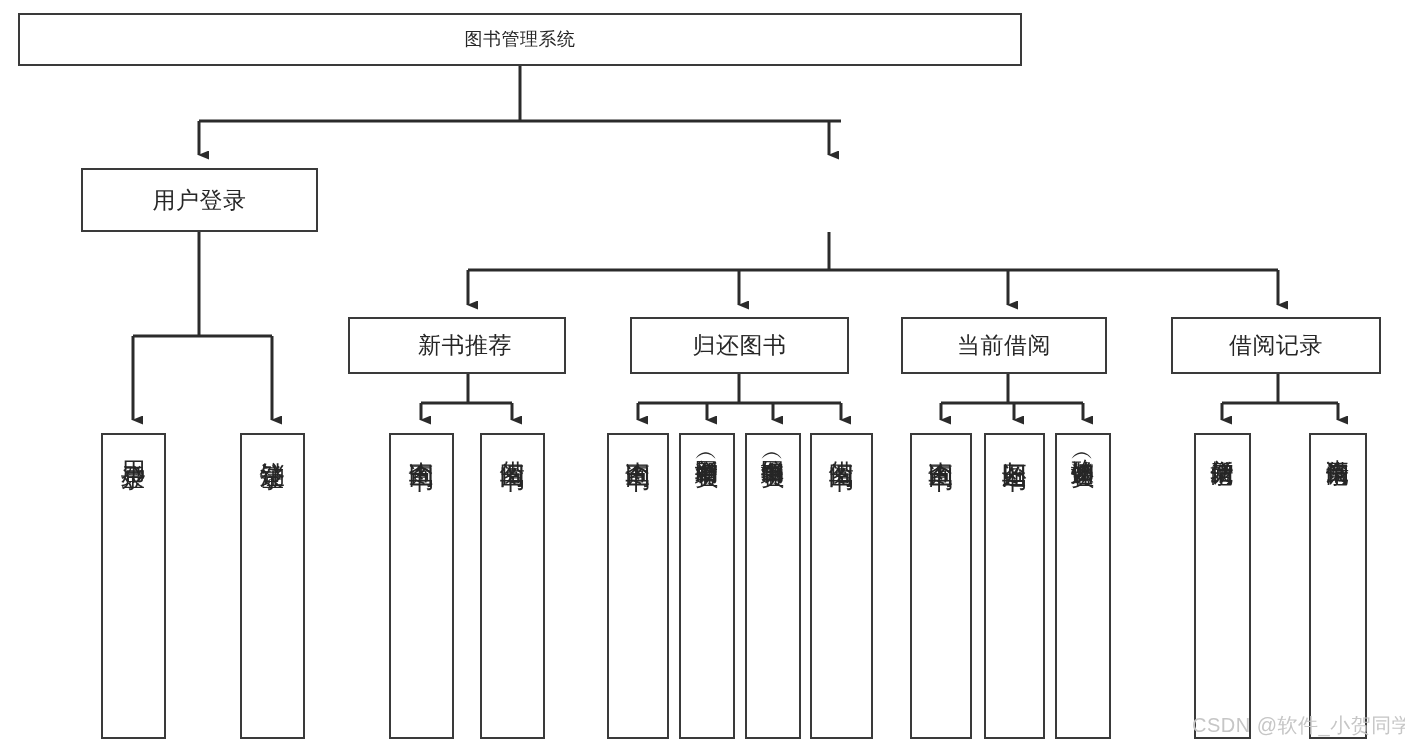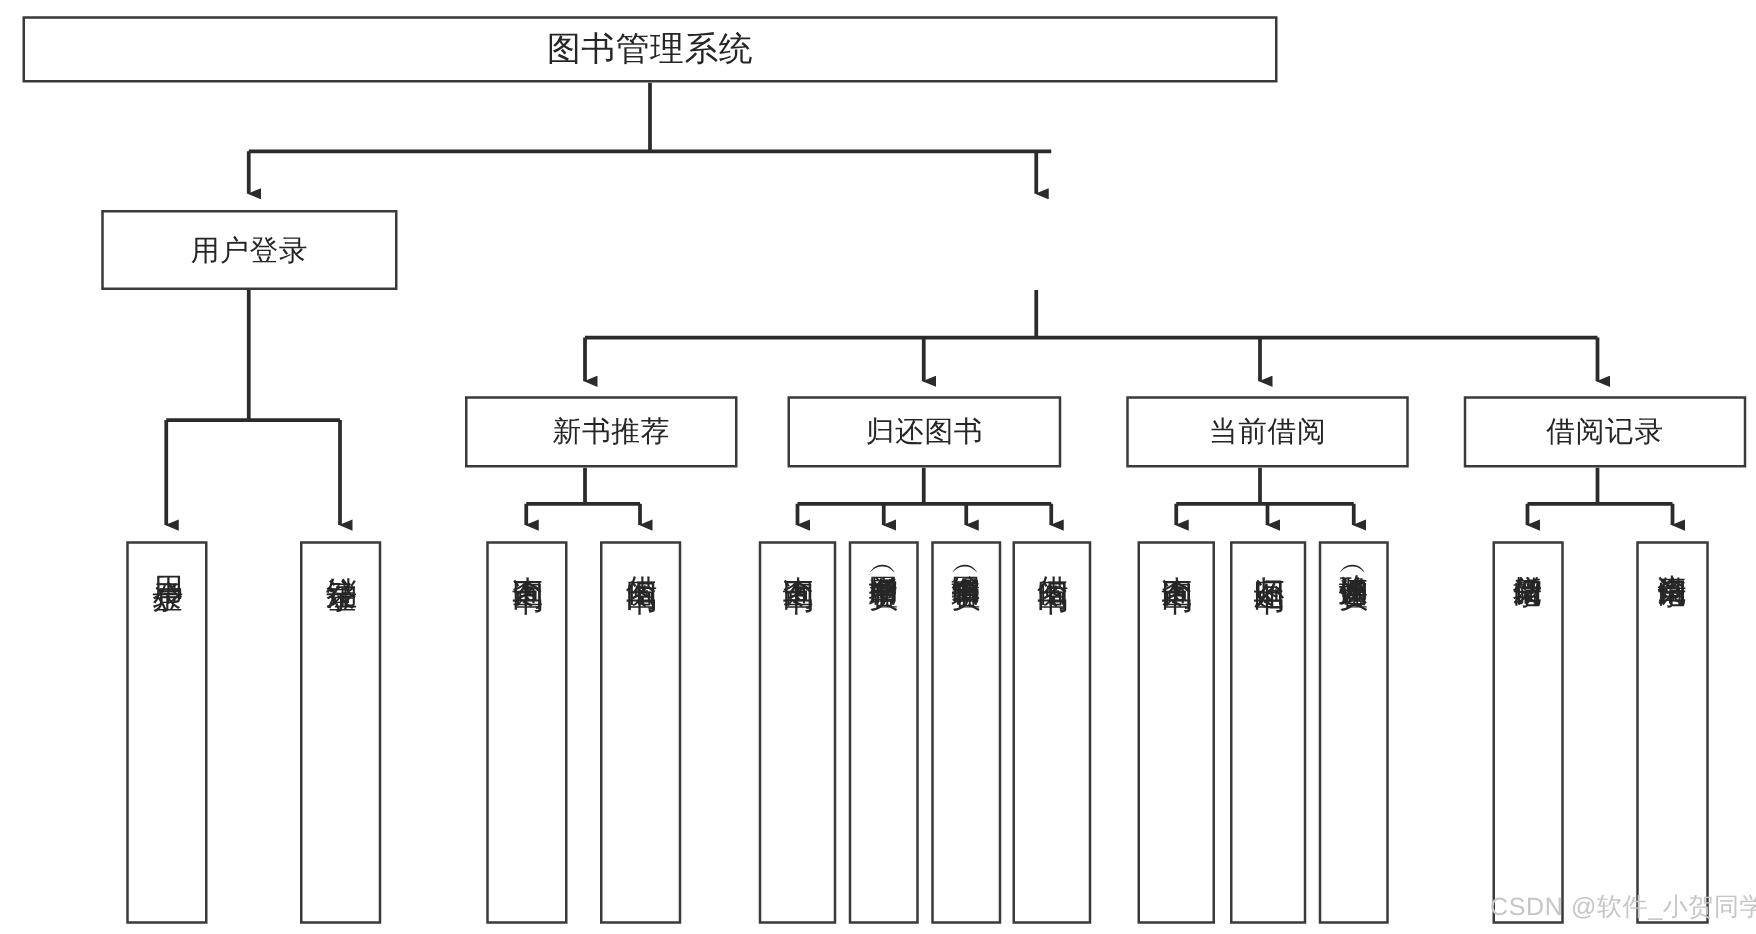--- a/index.html
+++ b/index.html
@@ -38,21 +38,21 @@
     color: #262626;
     letter-spacing: 0.5px;
     white-space: pre;
     text-align: center;
     line-height: 1.08;
   }
   .node-h .node-label {
     font-size: 23px;
   }
   .node-root .node-label {
-    font-size: 27px;
+    font-size: 18px;
   }
   .node-v {
     align-items: flex-start;
     padding-top: 6px;
   }
   .node-v .node-label {
     writing-mode: vertical-rl;
     text-orientation: upright;
     font-size: 25px;
     line-height: 1.14;
@@ -130,30 +130,30 @@
   </svg>
 
   <div class="node-box node-h node-root" style="left:18px; top:13px; width:1004px; height:53px;">
     <span class="node-label">图书管理系统</span>
   </div>
 
   <div class="node-box node-h" style="left:81px; top:168px; width:237px; height:64px;">
     <span class="node-label">用户登录</span>
   </div>
 
-  <div class="node-box node-h" style="left:372px; top:317px; width:218px; height:57px;padding-left:16px;">
+  <div class="node-box node-h" style="left:348px; top:317px; width:218px; height:57px;padding-left:16px;">
     <span class="node-label">新书推荐</span>
   </div>
   <div class="node-box node-h" style="left:630px; top:317px; width:219px; height:57px;">
     <span class="node-label">归还图书</span>
   </div>
-  <div class="node-box node-h" style="left:901px; top:317px; width:226px; height:57px;">
+  <div class="node-box node-h" style="left:901px; top:317px; width:206px; height:57px;">
     <span class="node-label">当前借阅</span>
   </div>
-  <div class="node-box node-h" style="left:1171px; top:317px; width:226px; height:57px;">
+  <div class="node-box node-h" style="left:1171px; top:317px; width:210px; height:57px;">
     <span class="node-label">借阅记录</span>
   </div>
 
   <div class="node-box node-v" style="left:101px; top:433px; width:65px; height:306px;">
     <span class="node-label">用户登录</span>
   </div>
   <div class="node-box node-v" style="left:240px; top:433px; width:65px; height:306px;">
     <span class="node-label">注销登录</span>
   </div>
 

